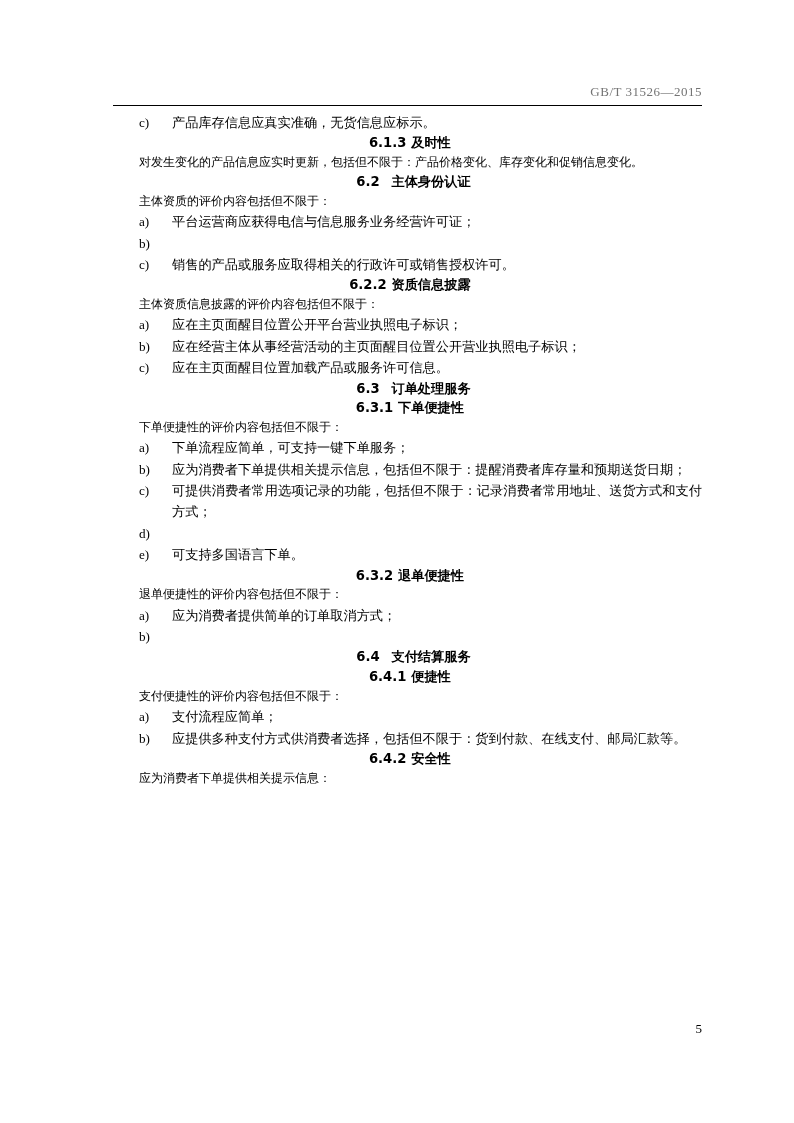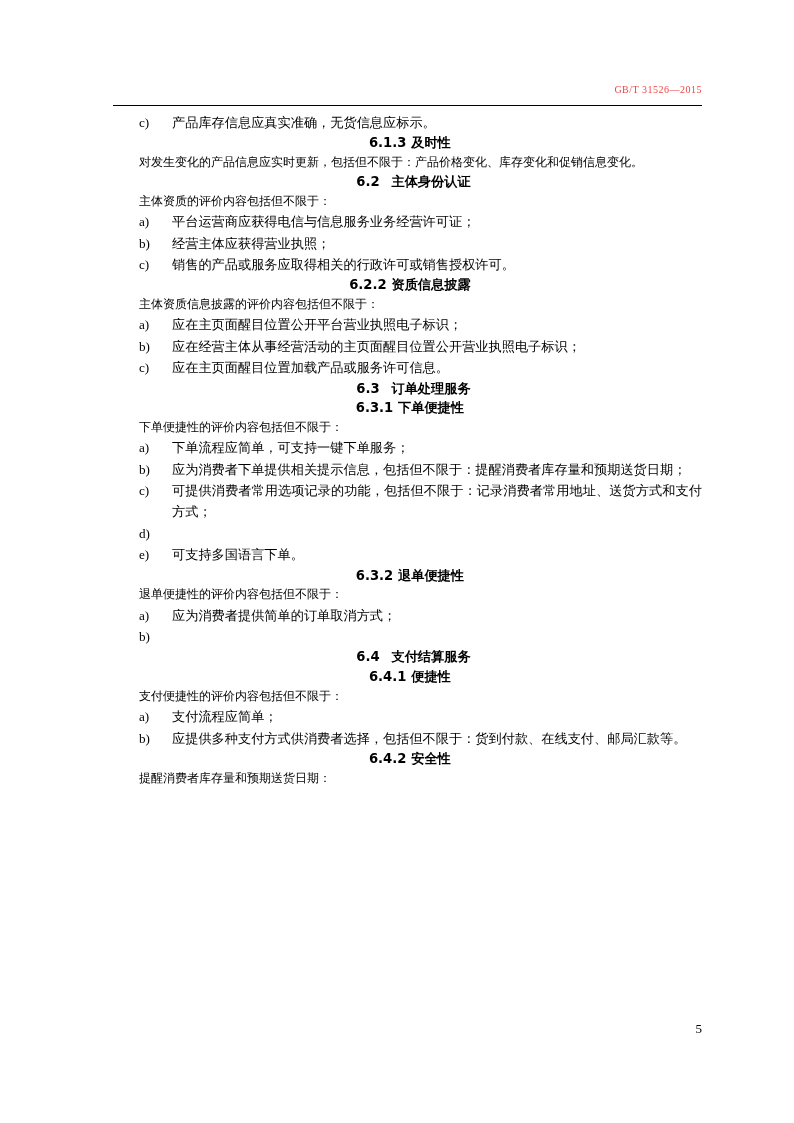--- a/index.html
+++ b/index.html
@@ -27,23 +27,23 @@
     top: 84px;
     left: 113px;
     right: 92px;
     height: 22px;
   }
   .header-std-no {
     position: absolute;
     right: 0;
     top: 0;
     font-family: "Liberation Serif", "DejaVu Serif", serif;
-    font-size: 10px;
+    font-size: 13px;
     letter-spacing: 0.5px;
-    color: #ef4444;
+    color: #737373;
     white-space: nowrap;
   }
   .header-rule {
     position: absolute;
     left: 0;
     right: 0;
     top: 21px;
     border-bottom: 1px solid #000;
   }
   
@@ -138,21 +138,20 @@
       <p class="body-text blk-tight">对发生变化的产品信息应实时更新，包括但不限于：产品价格变化、库存变化和促销信息变化。</p>
       <div class="h-clause level2 blk"><span class="num">6.2</span><span>主体身份认证</span></div>
       <p class="body-text blk-tight">主体资质的评价内容包括但不限于：</p>
       <ul class="list blk-tight">
         <li>
           <span class="marker">a)</span>
           <span class="txt">平台运营商应获得电信与信息服务业务经营许可证；</span>
         </li>
         <li>
           <span class="marker">b)</span>
-          <span class="txt">经营主体应获得营业执照；</span>
         </li>
         <li>
           <span class="marker">c)</span>
           <span class="txt">销售的产品或服务应取得相关的行政许可或销售授权许可。</span>
         </li>
       </ul>
       <div class="h-clause level3 blk"><span class="num">6.2.2</span><span>资质信息披露</span></div>
       <p class="body-text blk-tight">主体资质信息披露的评价内容包括但不限于：</p>
       <ul class="list blk-tight">
         <li>
@@ -210,18 +209,18 @@
         <li>
           <span class="marker">a)</span>
           <span class="txt">支付流程应简单；</span>
         </li>
         <li>
           <span class="marker">b)</span>
           <span class="txt">应提供多种支付方式供消费者选择，包括但不限于：货到付款、在线支付、邮局汇款等。</span>
         </li>
       </ul>
       <div class="h-clause level3 blk"><span class="num">6.4.2</span><span>安全性</span></div>
-      <p class="body-text blk-tight">提醒消费者库存量和预期送货日期：</p>
+      <p class="body-text blk-tight">应为消费者下单提供相关提示信息：</p>
     </div>
 
   <div class="page-number">5</div>
 
 </div>
 
 </body></html>

